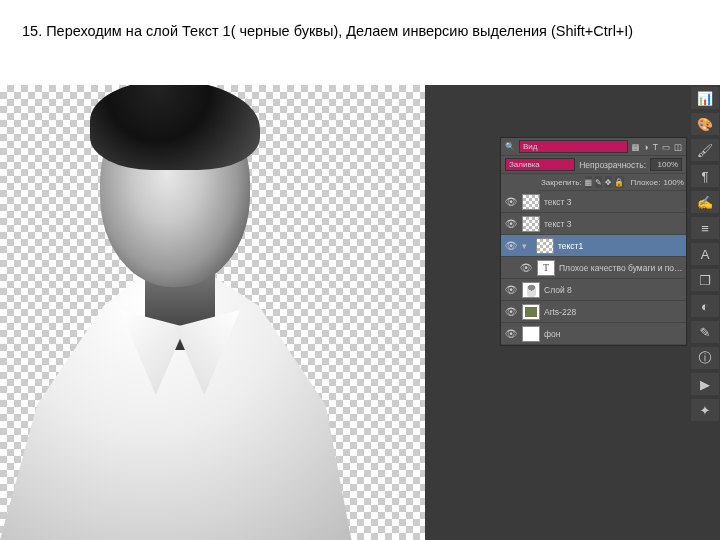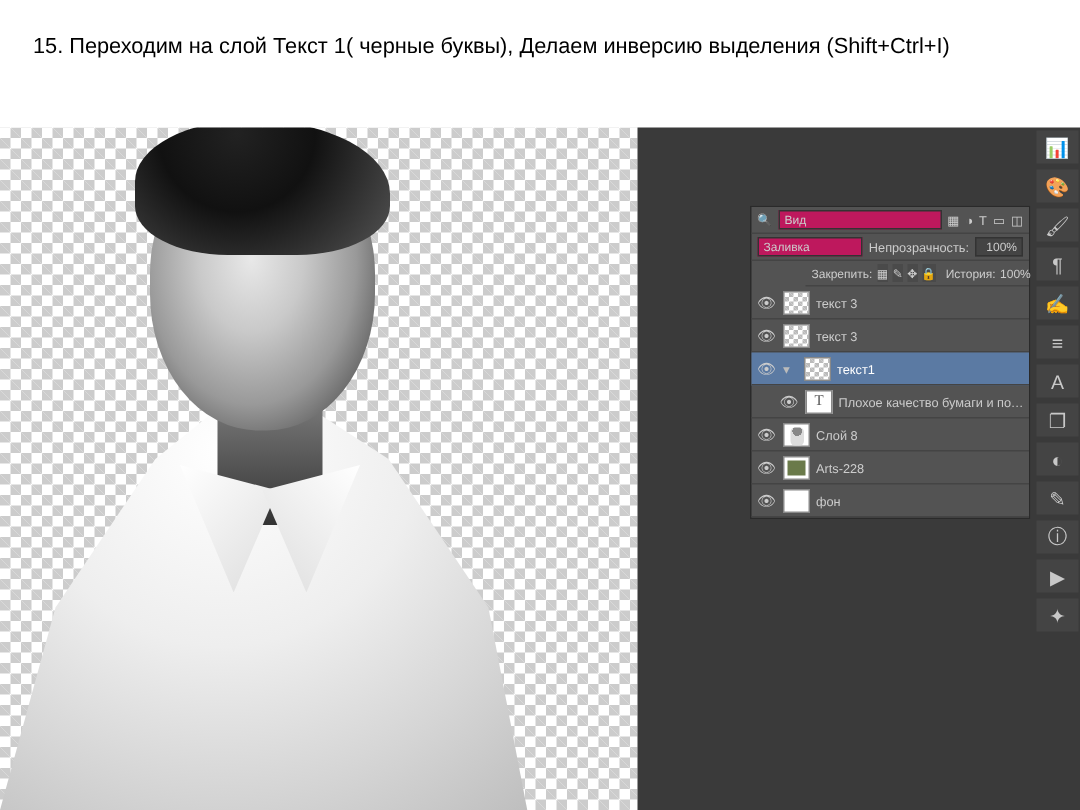--- a/index.html
+++ b/index.html
@@ -314,21 +314,21 @@
       <span class="val">100%</span>
     </div>
 
     <div class="lock-row">
       <span>Закрепить:</span>
       <span class="mini">▦</span>
       <span class="mini">✎</span>
       <span class="mini">✥</span>
       <span class="mini">🔒</span>
       <span style="flex:1"></span>
-      <span>История:</span>
+      <span>Плохое:</span>
       <span class="val">100%</span>
     </div>
 
     <div class="layer-list">
       <div class="layer-item">
         <span class="eye">👁</span>
         <span class="thumb checker"></span>
         <span class="name">текст 3</span>
       </div>
       <div class="layer-item">

